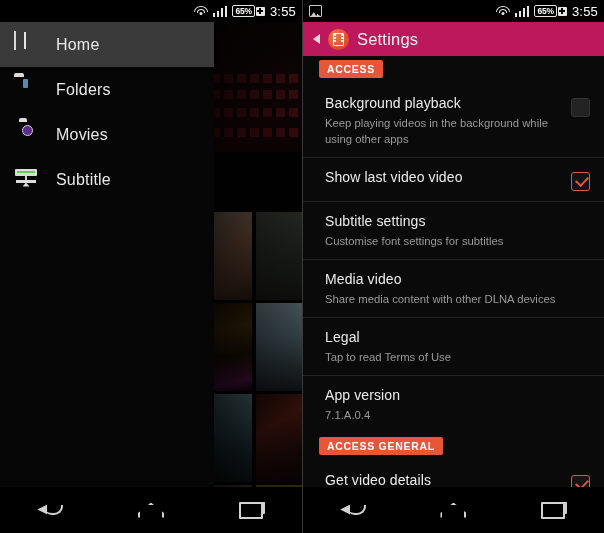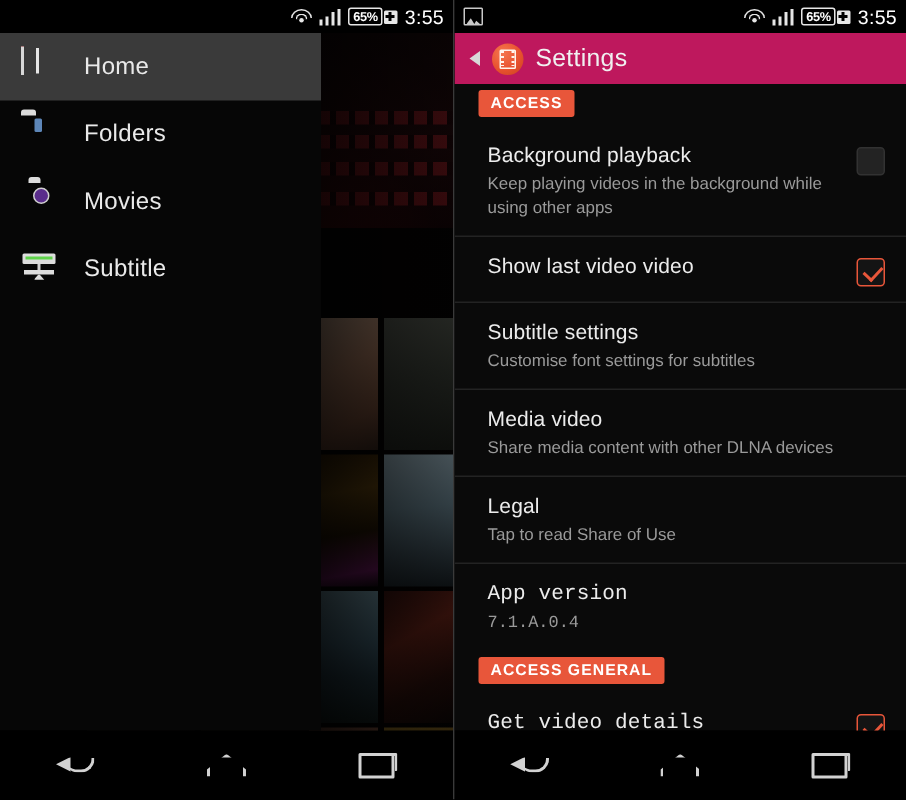--- a/index.html
+++ b/index.html
@@ -181,21 +181,21 @@
   .section-badge {
     display:inline-block; margin:4px 0 6px 16px; padding:3px 8px;
     background:#e8563a; color:#fff; font-size:10.5px; font-weight:bold;
     letter-spacing:0.7px; border-radius:2px;
   }
   .s-list { padding:0 0 0 0; }
   .s-item {
     display:flex; align-items:flex-start; padding:10px 14px 10px 22px;
     border-bottom:1px solid #232323; min-height:44px;
   }
-  .s-item:last-child { border-bottom:1px solid #232323;font-family:Liberation Mono, monospace; }
+  .s-item:last-child { border-bottom:1px solid #232323; }
   .s-text { flex:1; padding-right:10px; }
   .s-t { color:#ececec; font-size:14px; line-height:1.35; letter-spacing:0.1px; }
   .s-s { color:#9a9a9a; font-size:11.3px; line-height:1.42; margin-top:2px; }
   .cbox {
     width:19px; height:19px; border-radius:3px; flex:0 0 19px; margin-top:4px;
     position:relative;
   }
   .cbox.off { background:#232323; border:1px solid #323232; }
   .cbox.on  { background:#141414; border:1.5px solid #e8563a; }
   .cbox.on:after {
@@ -381,21 +381,21 @@
         <div class="s-item">
           <span class="s-text">
             <span class="s-t">Media video</span>
             <span class="s-s" style="display:block">Share media content with other DLNA devices</span>
           </span>
         </div>
 
         <div class="s-item">
           <span class="s-text">
             <span class="s-t">Legal</span>
-            <span class="s-s" style="display:block">Tap to read Share of Use</span>
+            <span class="s-s" style="display:block">Tap to read Terms of Use</span>
           </span>
         </div>
 
         <div class="s-item noborder">
           <span class="s-text">
             <span class="s-t">App version</span>
             <span class="s-s" style="display:block">7.1.A.0.4</span>
           </span>
         </div>
       </div>

